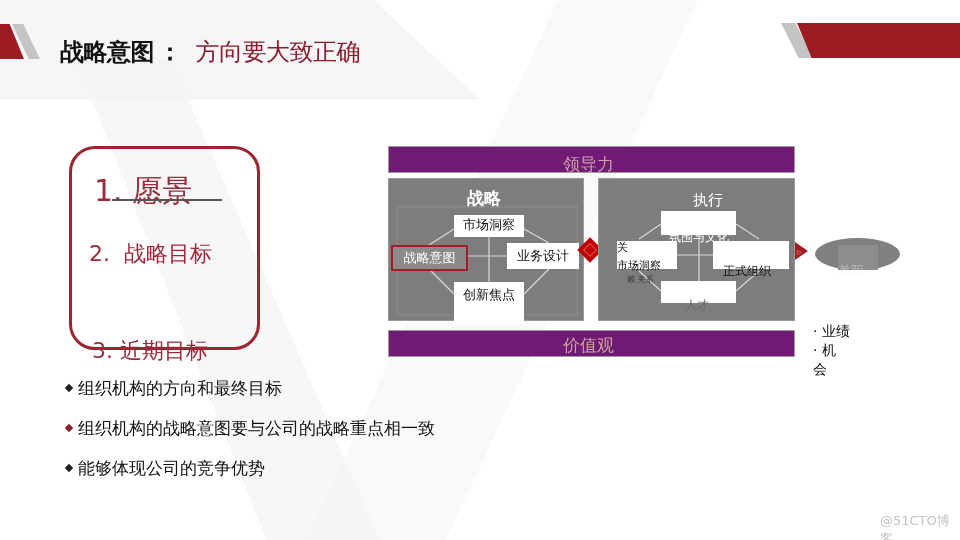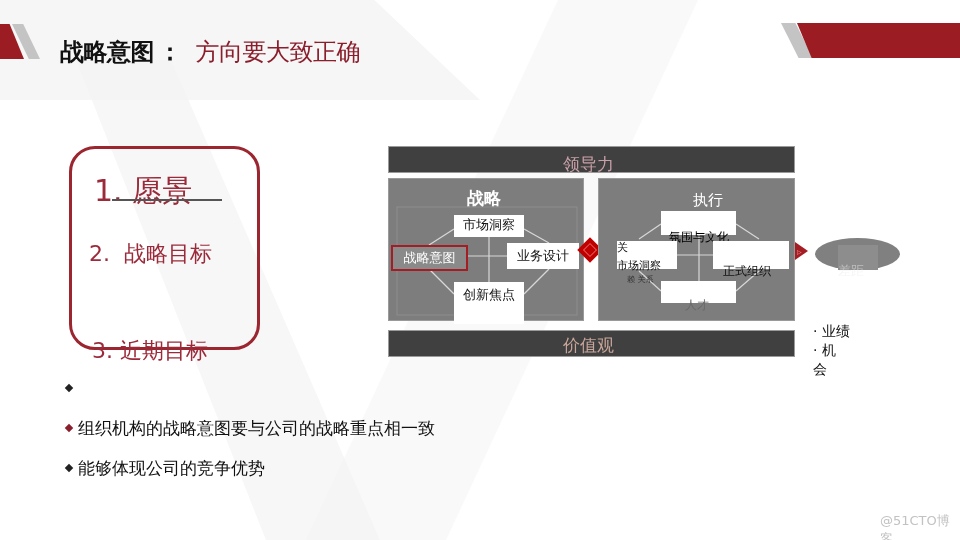--- a/index.html
+++ b/index.html
@@ -28,42 +28,42 @@
     .goal.g1 { left: 94px; top: 175px; font-size: 30px; }
     .goal.g2 { left: 89px; top: 238px; width: 140px; }
     .goal.g3 { left: 92px; top: 335px; width: 140px; }
     .strike { position: absolute; left: 112px; top: 199px; width: 110px; height: 2px; background: #555; }
 
     .bullets { position: absolute; left: 64px; top: 376px; }
     .bullet { position: relative; height: 40px; font-size: 17px; color: #111; line-height: 24px; white-space: nowrap; }
     .bullet .dot { display: inline-block; width: 6px; height: 6px; transform: rotate(45deg); background: #222; margin: 0 6px 3px 2px; }
     .bullet .dot.red { background: #8b1e2c; }
 
-    .band { position: absolute; background: #404040; border: 1px solid #9a9a9a; box-sizing: border-box; }
+    .band { position: absolute; background: #701a75; border: 1px solid #9a9a9a; box-sizing: border-box; }
     .band-top { left: 388px; top: 146px; width: 407px; height: 27px; }
     .band-bottom { left: 388px; top: 330px; width: 407px; height: 27px; }
     .band-label { position: absolute; font-size: 17px; line-height: 22px; }
     .band-top .band-label { left: 174px; top: 6px; color: #c8a0a8; }
     .band-bottom .band-label { left: 174px; top: 3px; color: #c9a59a; }
 
     .panel { position: absolute; background: #7d7d7d; border: 1px solid #9a9a9a; box-sizing: border-box; }
     .panel-left { left: 388px; top: 178px; width: 196px; height: 143px; }
     .panel-right { left: 598px; top: 178px; width: 197px; height: 143px; }
     .panel svg { position: absolute; left: 0; top: 0; }
 
     .panel-title { position: absolute; left: 78px; top: 8px; color: #fff; font-size: 17px; font-weight: bold; }
     .wbox { position: absolute; background: #fff; color: #111; font-size: 13px; line-height: 20px; text-align: center; }
     .pl-market { left: 65px; top: 36px; width: 70px; height: 22px; }
     .pl-business { left: 118px; top: 64px; width: 72px; height: 26px; line-height: 26px; }
     .pl-innov { left: 65px; top: 103px; width: 70px; height: 42px; line-height: 25px; }
     .pl-intent { position: absolute; left: 2px; top: 66px; width: 73px; height: 22px; background: #8a8a8a; border: 2px solid #a51d24; color: #fff; font-size: 13px; line-height: 22px; text-align: center; }
 
     .pr-title { position: absolute; left: 94px; top: 12px; color: #fff; font-size: 15px; }
     .pr-topbox { left: 62px; top: 32px; width: 75px; height: 24px; }
-    .pr-culture { position: absolute; left: 70px; top: 50px; color: #000000; font-size: 12px; }
+    .pr-culture { position: absolute; left: 70px; top: 50px; color: #ffffff; font-size: 12px; }
     .pr-leftbox { left: 18px; top: 62px; width: 60px; height: 28px; text-align: left; font-size: 11px; line-height: 14px; padding-left: 0; }
     .pr-leftbox span { display: block; padding-left: 0; }
     .pr-rightbox { left: 114px; top: 62px; width: 76px; height: 28px; }
     .pr-formal { position: absolute; left: 124px; top: 84px; color: #111; font-size: 12px; }
     .pr-task { position: absolute; left: 18px; top: 79px; color: #111; font-size: 11px; }
     .pr-task2 { position: absolute; left: 28px; top: 95px; color: #333; font-size: 8px; }
     .pr-bottombox { left: 62px; top: 102px; width: 75px; height: 22px; }
     .pr-talent { position: absolute; left: 86px; top: 118px; color: #6a6a6a; font-size: 12px; }
 
     .diamond { position: absolute; left: 581px; top: 241px; width: 18px; height: 18px; background: #c00000; transform: rotate(45deg); }
@@ -97,21 +97,21 @@
 </div>
 
 <div class="rounded-box"></div>
 <div class="goal g1">1. 愿景</div>
 <div class="strike"></div>
 <div class="goal g2">2.  战略目标</div>
 <div class="goal g3">3. 近期目标</div>
 
 <div class="bullets">
   <div class="bullet">
-    <span class="dot"></span>
+    <span class="dot"></span><span>组织机构的方向和最终目标</span>
   </div>
   <div class="bullet">
     <span class="dot red"></span><span>组织机构的战略意图要与公司的战略重点相一致</span>
   </div>
   <div class="bullet">
     <span class="dot"></span><span>能够体现公司的竞争优势</span>
   </div>
 </div>
 
 <div class="band band-top">

